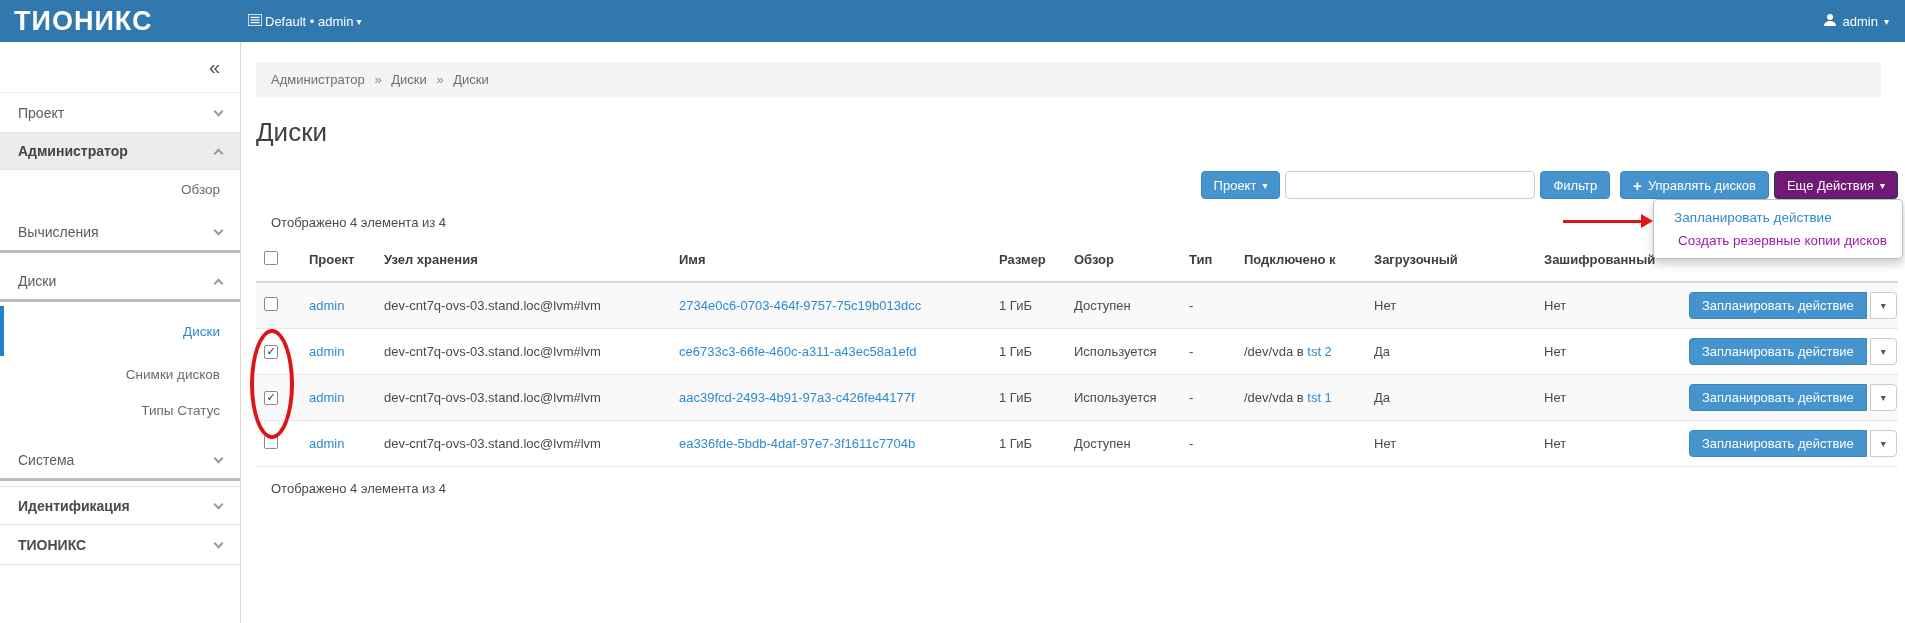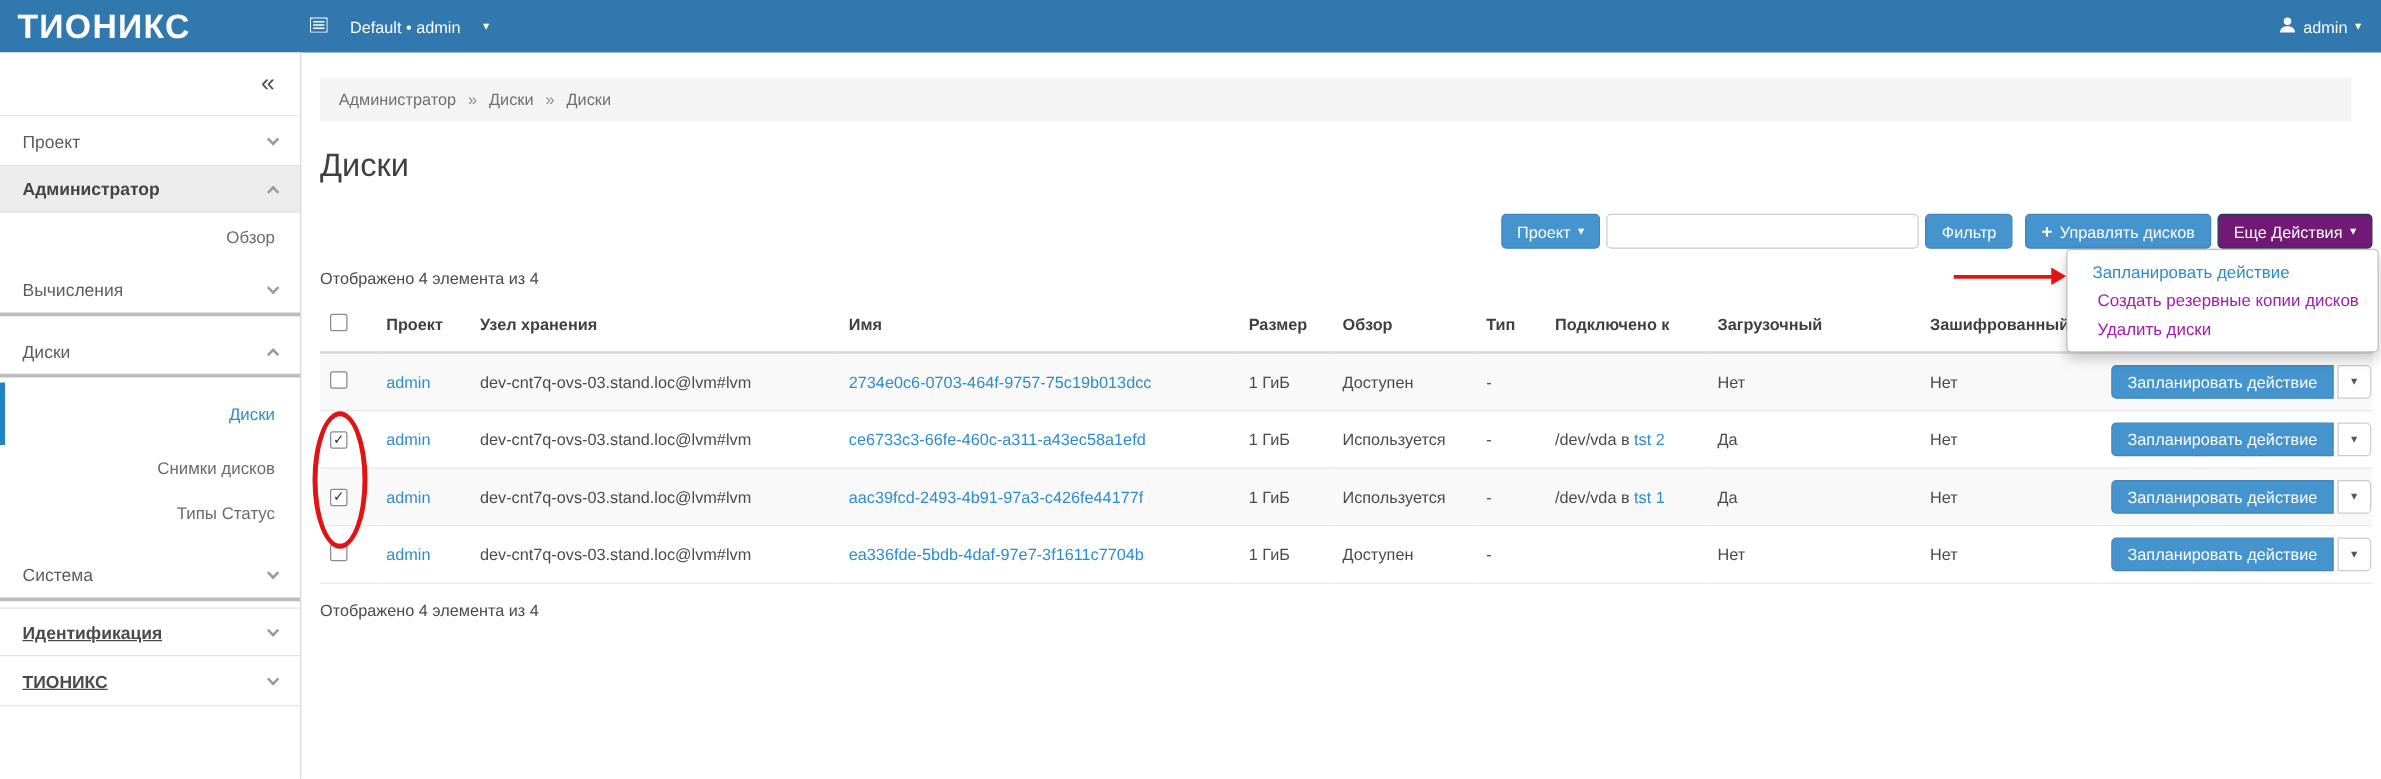--- a/index.html
+++ b/index.html
@@ -3,35 +3,35 @@
 <meta charset="utf-8">
 <style>
   * { margin:0; padding:0; box-sizing:border-box; }
   html,body { width:1905px; height:623px; }
   body { font-family:"Liberation Sans","DejaVu Sans",sans-serif; background:#fff; color:#4a4a4a; }
   .page { position:relative; width:1905px; height:623px; overflow:hidden; background:#fff; }
 
   
   .topbar { height:42px; background:#3178ae; display:flex; align-items:center; color:#fff; }
   .brand { width:240px; padding-left:14px; font-size:27px; font-weight:bold; letter-spacing:1px; line-height:42px; }
-  .ctx { display:flex; align-items:center; gap:18px; font-size:13px; cursor:pointer; margin-left:8px;text-align:center; }
+  .ctx { display:flex; align-items:center; gap:3px; font-size:13px; cursor:pointer; margin-left:8px;text-align:center; }
   .ctx .caret, .usermenu .caret { font-size:10px; }
   .usermenu { margin-left:auto; display:flex; align-items:center; gap:6px; font-size:13px; padding-right:16px; cursor:pointer; }
   .icon-svg { display:inline-block; vertical-align:middle; }
 
   
   .layout { display:flex; height:581px; }
   .sidebar { width:241px; background:#fff; border-right:1px solid #d8d8d8; flex:0 0 241px; font-size:14px; }
   .main { flex:1; position:relative; }
 
   
   .s-collapse { height:51px; line-height:50px; text-align:right; padding-right:20px; font-size:20px; color:#4f4f4f; border-bottom:1px solid #ebebeb; cursor:pointer; }
   .s-row { display:flex; align-items:center; justify-content:space-between; padding:0 18px; color:#5c5c5c; cursor:pointer; }
   .s-top { height:40px; border-bottom:1px solid #e3e3e3; }
-  .s-top.bold { font-weight:bold; color:#4a4a4a;text-decoration:underline; }
+  .s-top.bold { font-weight:bold; color:#4a4a4a; }
   .s-admin { height:37px; background:#ececec; font-weight:bold; color:#444; border-bottom:1px solid #e3e3e3; }
   .s-sub { height:38px; justify-content:flex-end; font-size:13.5px; color:#6b6b6b; padding-right:20px; }
   .s-panel { height:39px; border-bottom:3px solid #bdbdbd; }
   .s-panel.m6 { margin-top:6px; } .s-panel.m10 { margin-top:10px; } .s-panel.m14 { margin-top:14px; }
   .s-sub.active { margin-top:4px; height:50px; border-left:4px solid #2083c6; color:#2d8ccc; background:#fff; }
   .s-sub.h36 { height:36px;justify-content:flex-end; }
   .s-ident { margin-top:5px; border-top:1px solid #e3e3e3; height:39px; }
   .chev { width:7px; height:7px; border-right:2px solid #9a9a9a; border-bottom:2px solid #9a9a9a; display:inline-block; transform:rotate(45deg); margin-top:-3px; }
   .chev.up { transform:rotate(225deg); margin-top:4px; }
 
@@ -44,21 +44,21 @@
   .toolbar { margin-top:23px; display:flex; justify-content:flex-end; align-items:center; padding-right:7px; gap:5px; height:28px; }
   .btn { display:inline-flex; align-items:center; justify-content:center; gap:6px; height:28px; padding:0 12px; font-size:13px; border-radius:4px; border:1px solid transparent; cursor:pointer; white-space:nowrap; }
   .btn-primary { background:#4694ce; border-color:#3f85ba; color:#fff; }
   .btn-dark { background:#701a75; border-color:#1f3d55; color:#fff; }
   .btn .caret { font-size:10px; }
   .search-input { width:250px; height:28px; border:1px solid #ccc; border-radius:4px; padding:0 8px; font-size:13px; color:#444; outline:none; }
   .plus { font-weight:bold; font-size:15px; }
   .gap10 { margin-left:5px; }
 
   
-  .count { margin:16px 0 8px 15px; font-size:13px; color:#4a4a4a; }
+  .count { margin:16px 0 8px 30px; font-size:13px; color:#4a4a4a; }
   .count.bottom { margin-top:14px; }
 
   
   table.grid { border-collapse:collapse; table-layout:fixed; width:1642px; margin-left:15px; font-size:13px; }
   table.grid th { text-align:left; font-weight:bold; color:#3f3f3f; height:44px; border-bottom:2px solid #d8d8d8; padding:0 8px; }
   table.grid td { height:46px; border-bottom:1px solid #e8e8e8; padding:0 8px; color:#4a4a4a; vertical-align:middle; }
   table.grid tbody tr:nth-child(odd) { background:#f9f9f9; }
   a.lnk { color:#2d8ccc; text-decoration:none; cursor:pointer; }
   .cell-actions { text-align:right; }
   .act-group { display:inline-flex; gap:3px; }
@@ -305,20 +305,19 @@
       </table>
 
       <div class="count bottom">Отображено 4 элемента из 4</div>
 
     </div>
   </div>
 
   <div class="dropdown-menu">
     <span class="item blue">Запланировать действие</span>
     <span class="item red">Создать резервные копии дисков</span>
-    <span class="item red">Удалить диски</span>
   </div>
 
   <div class="ann-ellipse"></div>
   <div class="ann-arrow-line"></div>
   <div class="ann-arrow-head"></div>
 
 </div>
 
 </body></html>

